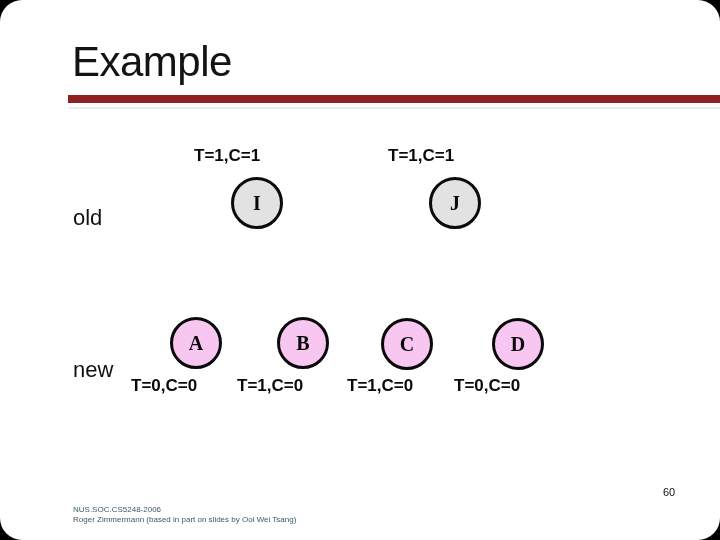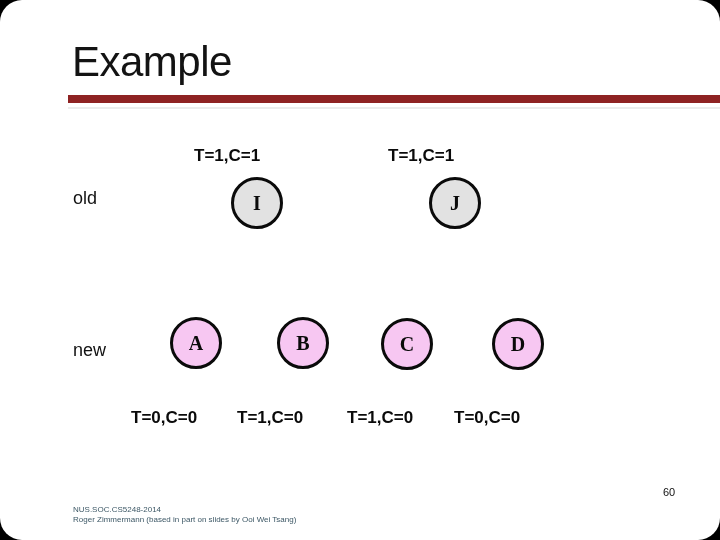--- a/index.html
+++ b/index.html
@@ -45,22 +45,23 @@
   .rule-shadow {
     position: absolute;
     left: 68px;
     top: 107px;
     width: 652px;
     height: 2px;
     background: #ececec;
   }
   .row-label {
     position: absolute;
-    font-size: 18px;
+    font-size: 22px;
     color: #111;
+    margin-top: 17px;
   }
   .row-label.old { left: 73px; top: 188px; }
   .row-label.new { left: 73px; top: 340px; }
   .node {
     position: absolute;
     width: 52px;
     height: 52px;
     border: 3px solid #0a0a0a;
     border-radius: 50%;
     box-sizing: border-box;
@@ -76,21 +77,21 @@
   .node.new-node { background: var(--new-fill, #f7c7f2); }
   .tc-label {
     position: absolute;
     width: 130px;
     text-align: left;
     font-size: 17px;
     font-weight: 700;
     color: #0a0a0a;
   }
   .tc-top { top: 146px; }
-  .tc-bottom { top: 408px; }
+  .tc-bottom { top: 376px; }
   .footer {
     position: absolute;
     left: 73px;
     top: 505px;
     font-size: 8px;
     line-height: 10px;
     color: var(--footer-color, #3d5866);
   }
   .page-number {
     position: absolute;
@@ -134,19 +135,19 @@
     <div class="node new-node" style="left:492px; top:318px;">
       <span>D</span>
     </div>
 
     <div class="tc-label tc-bottom" style="left:131px;">T=0,C=0</div>
     <div class="tc-label tc-bottom" style="left:237px;">T=1,C=0</div>
     <div class="tc-label tc-bottom" style="left:347px;">T=1,C=0</div>
     <div class="tc-label tc-bottom" style="left:454px;">T=0,C=0</div>
 
     <div class="footer">
-      <div>NUS.SOC.CS5248-2014</div>
+      <div>NUS.SOC.CS5248-2006</div>
       <div>Roger Zimmermann (based in part on slides by Ooi Wei Tsang)</div>
     </div>
     <div class="page-number">60</div>
 
   </div>
 </div>
 
 </body></html>

